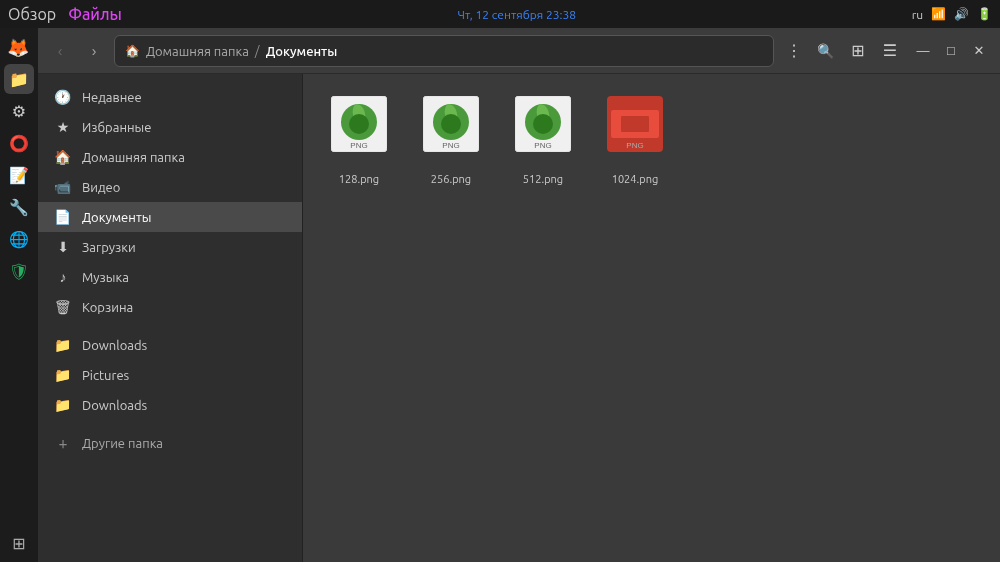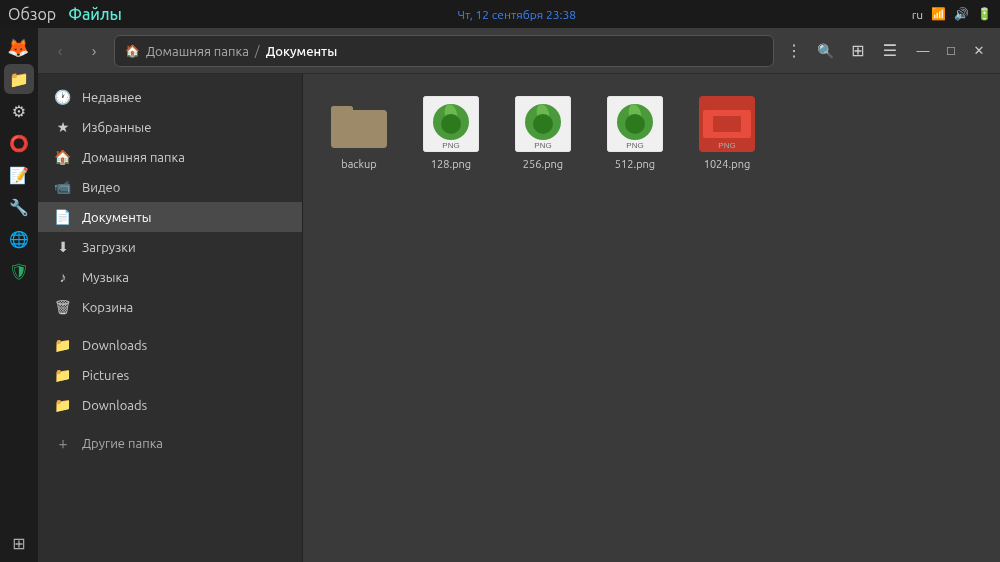--- a/index.html
+++ b/index.html
@@ -162,21 +162,21 @@
       display: flex;
       flex-wrap: wrap;
       gap: 12px;
       align-content: flex-start;
     }
     .file-item {
       width: 80px;
       display: flex;
       flex-direction: column;
       align-items: center;
-      gap: 6px;
+      gap: 21px;
       cursor: pointer;
       padding: 6px;
       border-radius: 6px;
     }
     .file-icon {
       width: 56px;
       height: 56px;
       display: flex;
       align-items: center;
       justify-content: center;
@@ -237,21 +237,21 @@
       flex: 1;
       overflow: hidden;
     }
   </style>
 </head>
 <body>
 
 <div class="topbar">
   <div class="topbar-left">
     <span style="cursor:pointer">Обзор</span>
-    <span style="cursor:pointer; color:#5eead4; font-weight:500">Файлы</span>
+    <span style="cursor:pointer; color:#d946ef; font-weight:500">Файлы</span>
   </div>
   <div class="topbar-center">Чт, 12 сентября 23:38</div>
   <div class="topbar-right">
     <span>ru</span>
     <span>📶</span>
     <span>🔊</span>
     <span>🔋</span>
   </div>
 </div>
 
@@ -352,31 +352,20 @@
 
         <div class="sidebar-item add-item">
           <span class="icon" style="font-size:16px; color:#888;">+</span>
           <span>Другие папка</span>
         </div>
       </div>
 
       <div class="file-view">
         <div class="files-grid">
 
-          <div class="file-item">
-            <div class="file-icon">
-              <svg width="56" height="48" viewBox="0 0 56 48">
-                <rect x="0" y="10" width="56" height="38" rx="4" fill="#7c6c50"></rect>
-                <rect x="0" y="6" width="22" height="12" rx="3" fill="#7c6c50"></rect>
-                <rect x="0" y="10" width="56" height="38" rx="4" fill="#9c8a68"></rect>
-                <rect x="0" y="6" width="22" height="12" rx="3" fill="#9c8a68"></rect>
-              </svg>
-            </div>
-            <span class="file-label">backup</span>
-          </div>
 
           <div class="file-item">
             <div class="file-icon">
               <svg width="56" height="56" viewBox="0 0 56 56">
                 <rect width="56" height="56" rx="4" fill="#f0f0f0" stroke="#ddd" stroke-width="1"></rect>
                 <circle cx="28" cy="26" r="18" fill="#4a9a3c"></circle>
                 <ellipse cx="28" cy="18" rx="6" ry="10" fill="#6ab84e" transform="rotate(-15 28 18)"></ellipse>
                 <circle cx="28" cy="28" r="10" fill="#2d7a1e"></circle>
                 <text x="28" y="52" text-anchor="middle" font-size="8" fill="#666" font-family="sans-serif">PNG</text>
               </svg>

